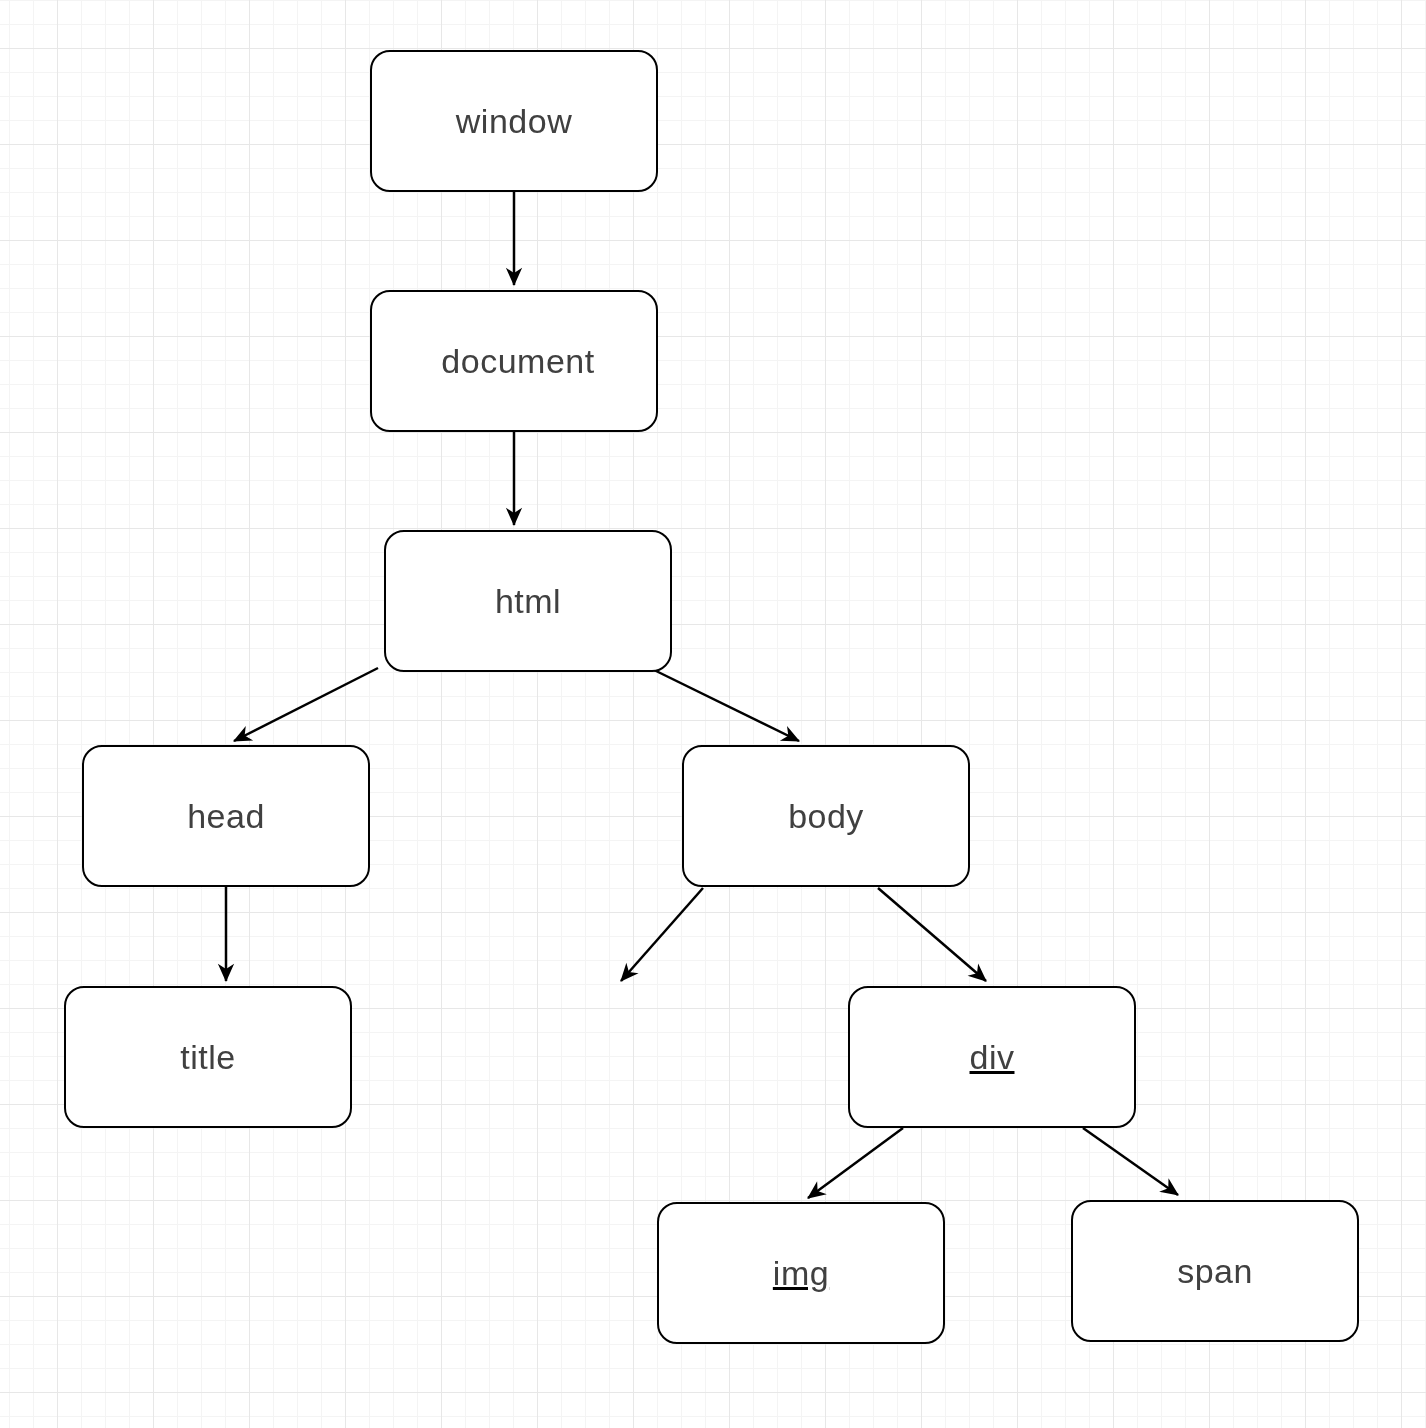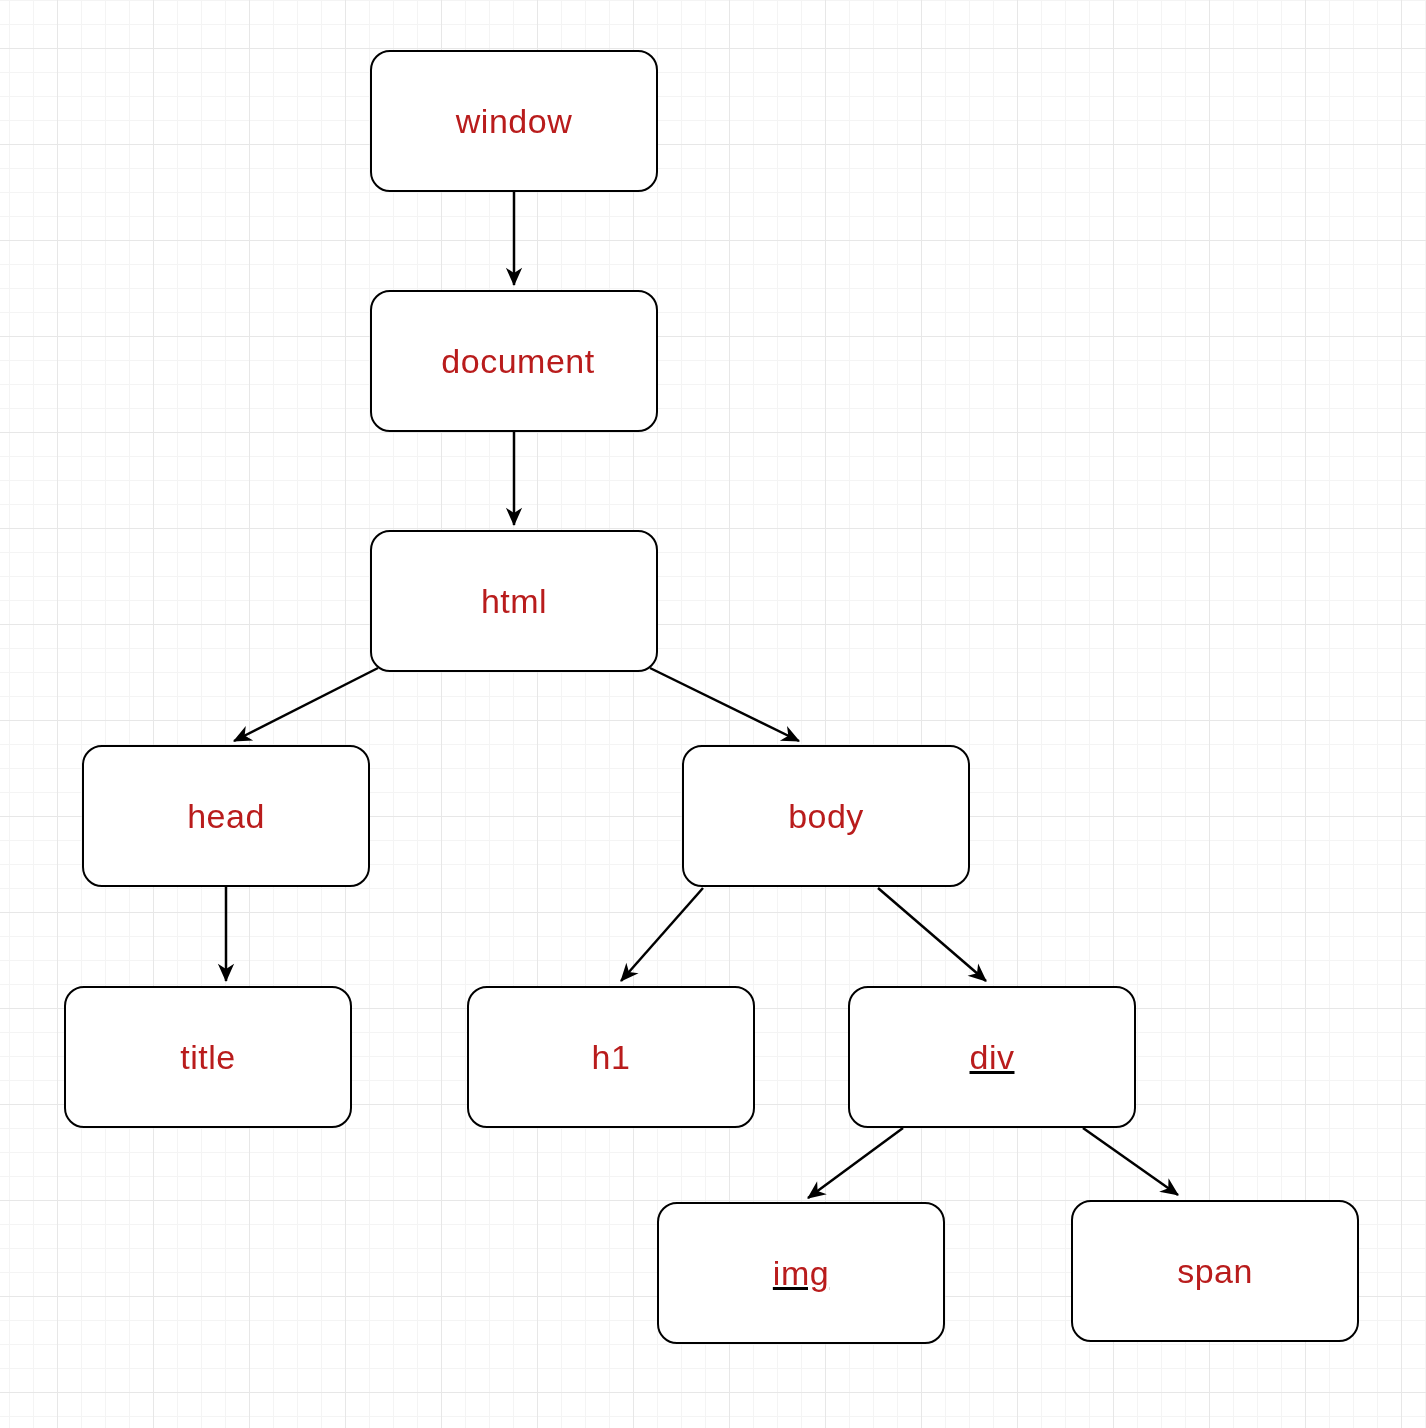--- a/index.html
+++ b/index.html
@@ -44,21 +44,21 @@
     background: #ffffff;
     border: 2.5px solid #000000;
     border-radius: 20px;
     display: flex;
     align-items: center;
     justify-content: center;
     cursor: default;
   }
   .node .label {
     font-size: 34px;
-    color: #b91c1c;
+    color: #404040;
     line-height: 1;
     letter-spacing: 0.5px;
     white-space: nowrap;
   }
 </style>
 </head>
 <body>
 
 <div class="canvas">
 
@@ -80,39 +80,36 @@
   </svg>
 
   <div class="node" style="left:370px; top:50px;">
     <span class="label">window</span>
   </div>
 
   <div class="node" style="left:370px; top:290px;padding-left:8px;">
     <span class="label">document</span>
   </div>
 
-  <div class="node" style="left:370px; top:530px;">
+  <div class="node" style="left:384px; top:530px;">
     <span class="label">html</span>
   </div>
 
   <div class="node" style="left:82px; top:745px;">
     <span class="label">head</span>
   </div>
 
   <div class="node" style="left:658px; top:745px;margin-left:24px;">
     <span class="label">body</span>
   </div>
 
   <div class="node" style="left:64px; top:986px;">
     <span class="label">title</span>
   </div>
 
-  <div class="node" style="left:467px; top:986px;">
-    <span class="label">h1</span>
-  </div>
 
   <div class="node" style="left:848px; top:986px;text-decoration:underline;">
     <span class="label">div</span>
   </div>
 
   <div class="node" style="left:657px; top:1202px;text-decoration:underline;">
     <span class="label">img</span>
   </div>
 
   <div class="node" style="left:1043px; top:1200px;margin-left:28px;">

